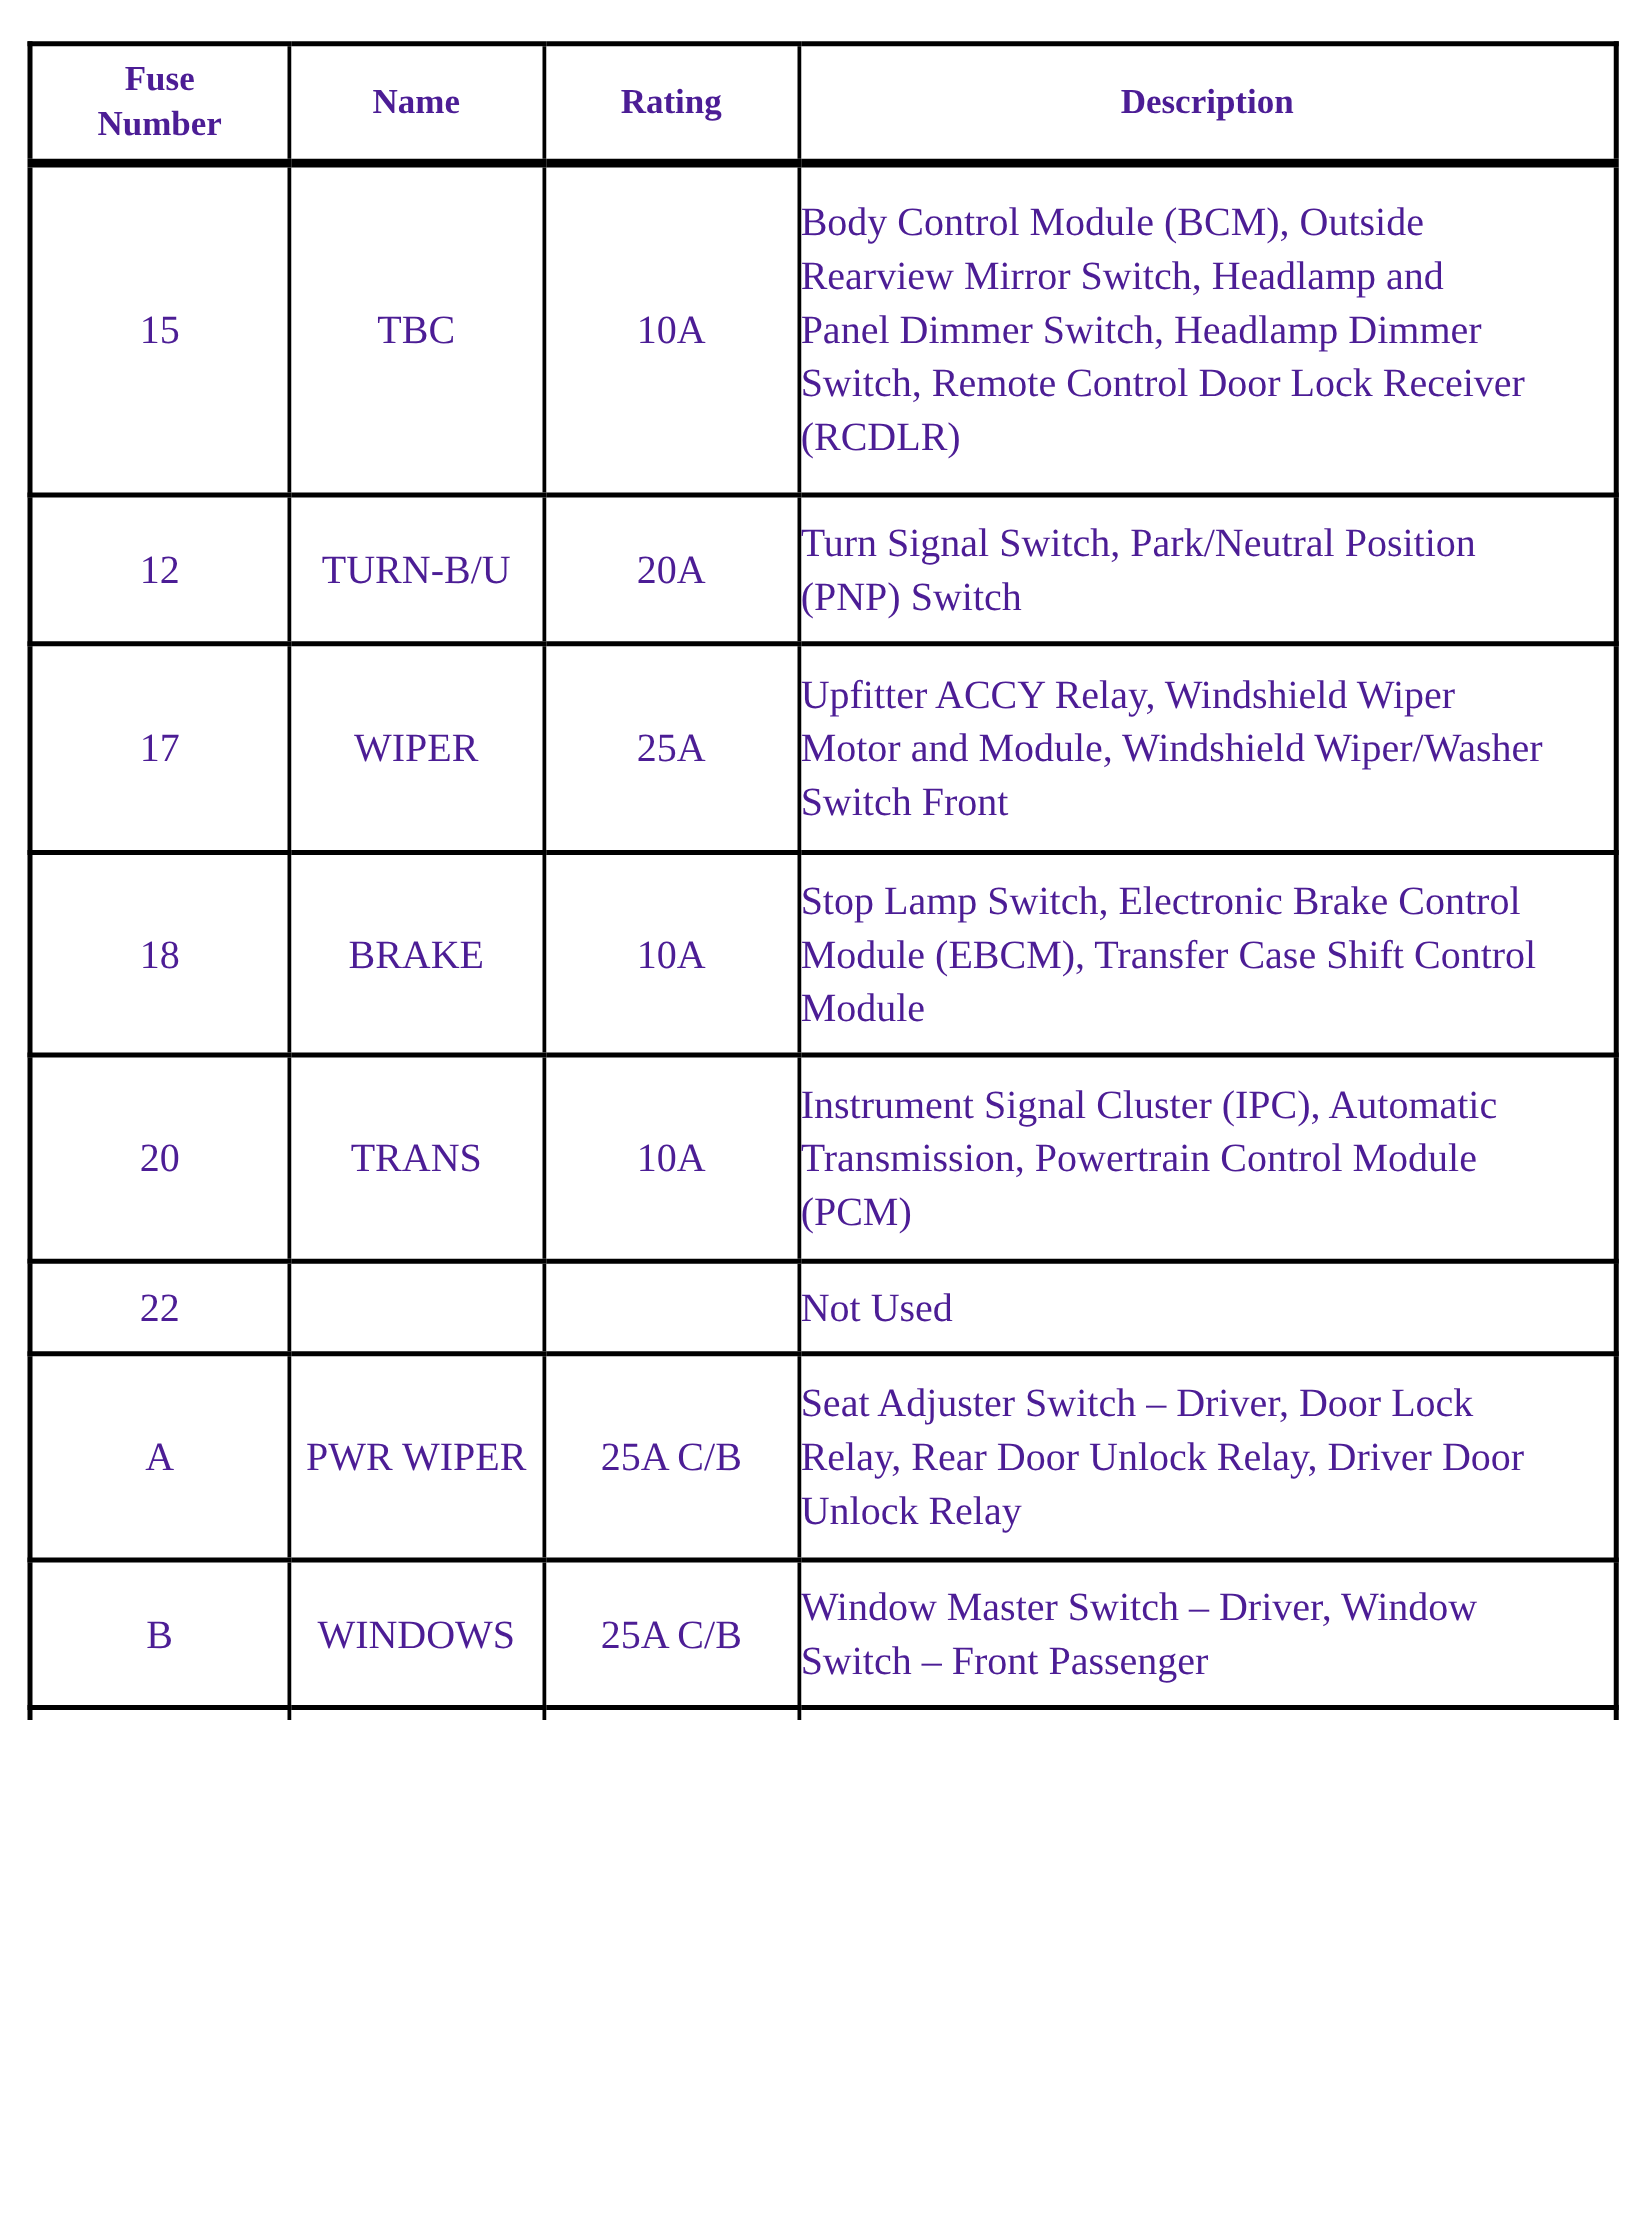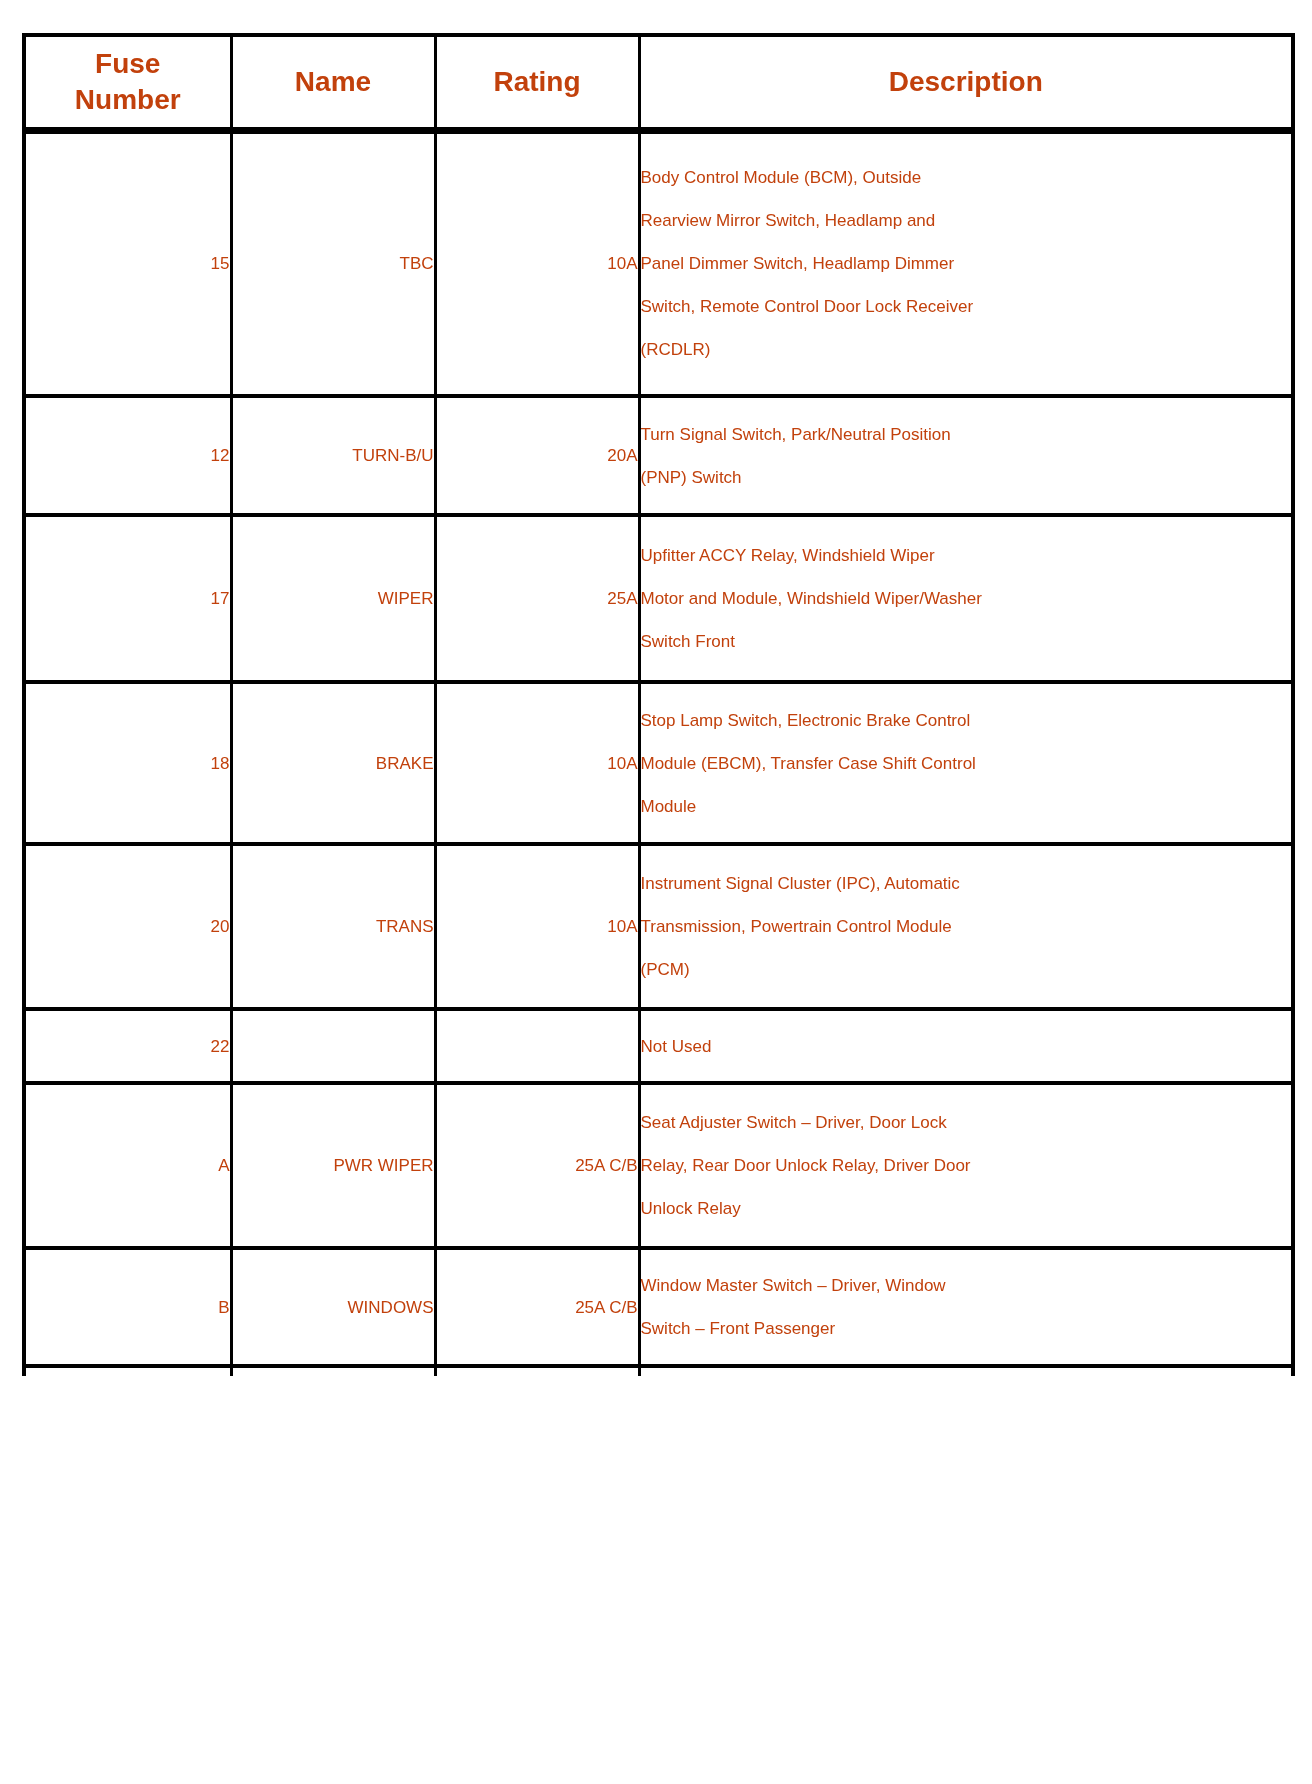--- a/index.html
+++ b/index.html
@@ -8,54 +8,54 @@
     background: #ffffff;
     width: 1312px;
     height: 1784px;
     overflow: hidden;
   }
   .page {
     position: relative;
     width: 1056px;
     height: 1784px;
     background: #ffffff;
-    font-family: Liberation Sans, sans-serif;
-    color: #c2410c;
+    font-family: Liberation Serif, serif;
+    color: #4c1d95;
   }
   table.fuse-table {
     position: absolute;
     left: 22px;
     top: 33px;
     width: 1269px;
     border-collapse: collapse;
     table-layout: fixed;
   }
   .fuse-table th,
   .fuse-table td {
     border: 3px solid #000000;
     border-top-width: 4px;
     border-bottom-width: 4px;
     vertical-align: middle;
-    font-size: 17px;
+    font-size: 32px;
     line-height: 43px;
     white-space: pre-line;
     padding: 0;
     overflow: hidden;
   }
   .fuse-table .edge-l { border-left-width: 4px; }
   .fuse-table .edge-r { border-right-width: 4px; }
   .fuse-table thead th {
     border-top-width: 4px;
     border-bottom-width: 7px;
     font-weight: bold;
     font-size: 28px;
     line-height: 36px;
     text-align: center;
   }
-  .cell-center { text-align: right; }
+  .cell-center { text-align: center; }
   .cell-desc {
     text-align: left;
     padding-left: 18px;
     padding-right: 10px;
   }
   
   .rh-header { height: 95px; }
   .rh-266 { height: 266px; }
   .rh-119 { height: 119px; }
   .rh-167 { height: 167px; }

